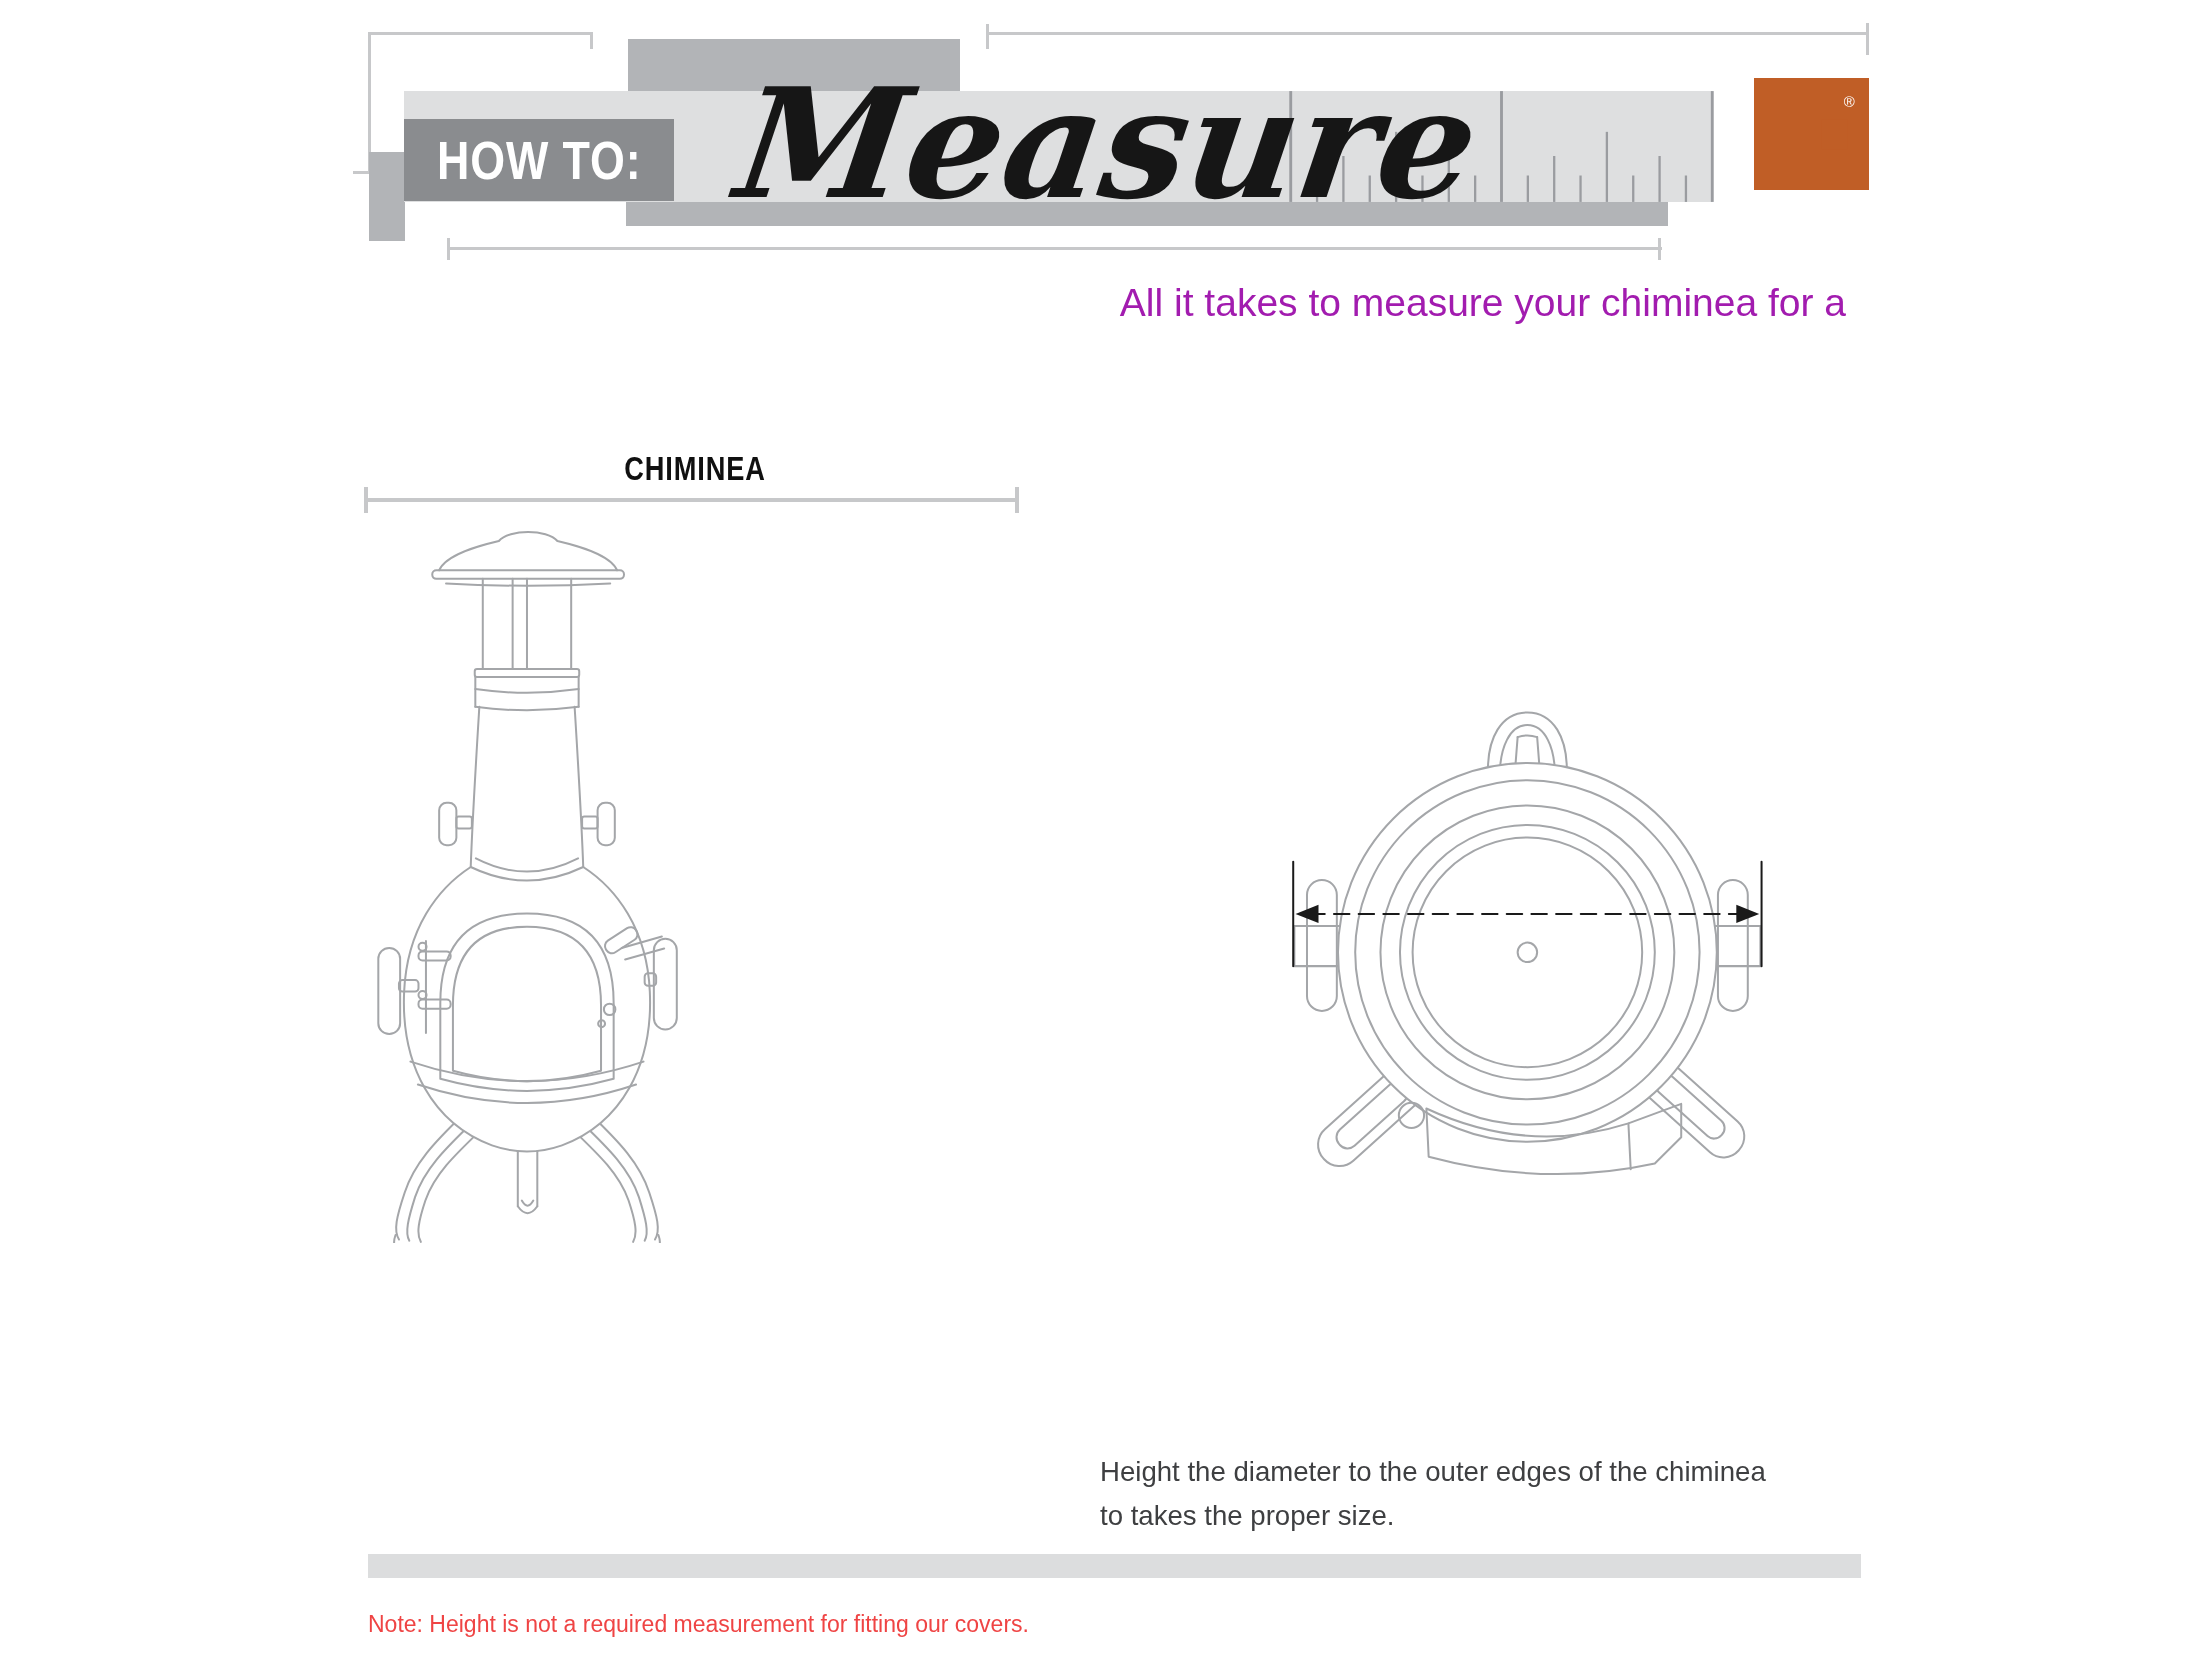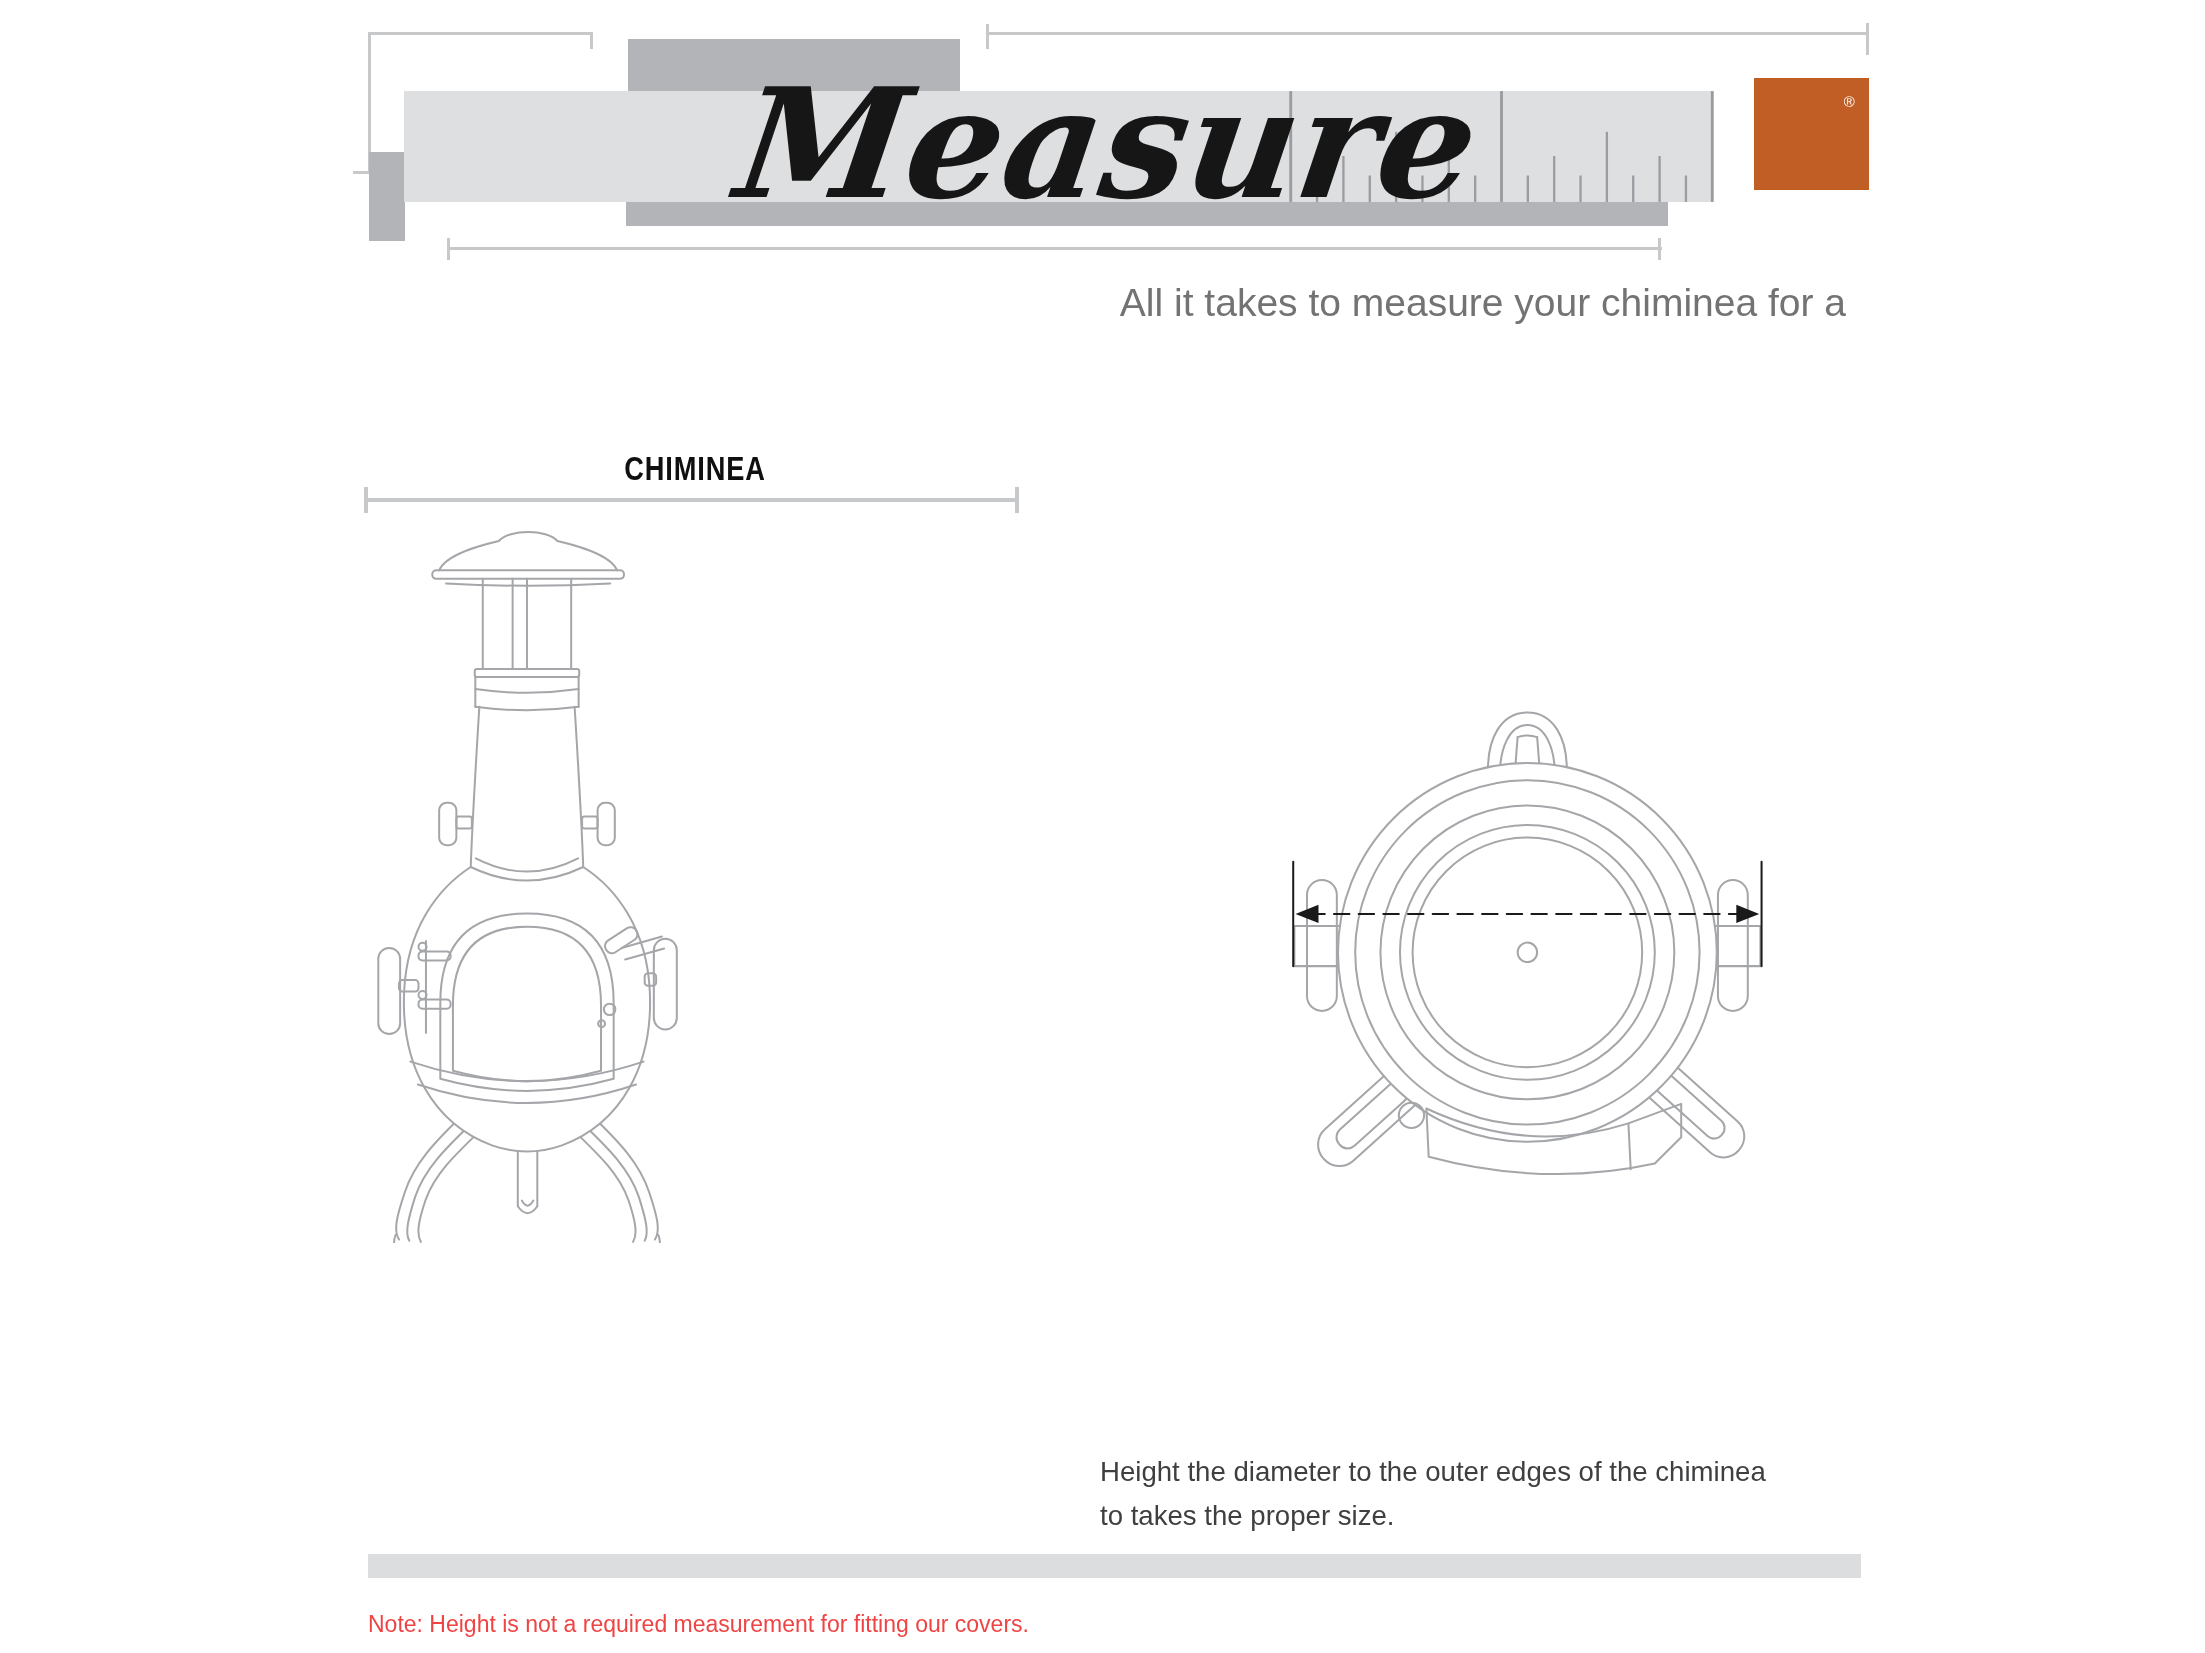--- a/index.html
+++ b/index.html
@@ -10,21 +10,21 @@
   .gline{background:#C7C8CA;}
   
   .blk-mid{background:#B2B4B7;}
   .band-light{background:#DEDFE0;}
   .howto-box{background:#8A8C8F;display:flex;align-items:center;justify-content:center;}
   .howto-text{color:#ffffff;font-weight:bold;font-size:54px;letter-spacing:1.1px;
               transform:scaleX(0.83);white-space:nowrap;}
   .script-title{font-family:"DejaVu Serif", serif;font-style:italic;font-weight:bold;
                 font-size:152px;line-height:1;color:#161616;transform:skewX(-8deg);
                 transform-origin:left bottom;white-space:nowrap;}
-  .tagline{color:#737373;font-size:39px;line-height:53px;font-weight:300;
+  .tagline{color:#a21caf;font-size:39px;line-height:53px;font-weight:300;
            text-align:left;white-space:nowrap;}
   .tagline sup{font-size:19.5px;}
   .chiminea-label{color:#101010;font-weight:bold;font-size:34px;letter-spacing:1.1px;
                   transform:scaleX(0.8);transform-origin:center;white-space:nowrap;text-align:center;}
   .mline{background:#C7C8CA;}
   .instruction{color:#3E3F41;font-size:27.6px;line-height:44px;font-weight:300;white-space:nowrap;}
   .footer-bar{background:#DCDDDE;}
   .footer-note{color:#ef4444;font-size:23px;font-weight:300;white-space:nowrap;}
   .logo-box{background:#C05E26;}
   svg.sk *{fill:none;stroke:#A4A6A9;stroke-width:3.5;stroke-linecap:round;stroke-linejoin:round;}
@@ -65,20 +65,23 @@
       <line x1="415.875" x2="415.875" y1="193" y2="147" stroke="#9A9CA0" stroke-width="4"></line>
       <line x1="461.75" x2="461.75" y1="193" y2="113" stroke="#9A9CA0" stroke-width="4"></line>
       <line x1="507.625" x2="507.625" y1="193" y2="147" stroke="#9A9CA0" stroke-width="4"></line>
       <line x1="553.5" x2="553.5" y1="193" y2="71" stroke="#9A9CA0" stroke-width="4"></line>
       <line x1="599.375" x2="599.375" y1="193" y2="147" stroke="#9A9CA0" stroke-width="4"></line>
       <line x1="645.25" x2="645.25" y1="193" y2="113" stroke="#9A9CA0" stroke-width="4"></line>
       <line x1="691.125" x2="691.125" y1="193" y2="147" stroke="#9A9CA0" stroke-width="4"></line>
       <line x1="737" x2="737" y1="193" y2="0" stroke="#9A9CA0" stroke-width="5"></line>
     </svg>
 
+  <div class="abs howto-box" style="left:404px;top:119px;width:270px;height:82px;">
+    <span class="howto-text">HOW TO:</span>
+  </div>
 
   <div class="abs script-title" style="left:729px;top:68px;">Measure</div>
 
   <div class="abs logo-box" style="left:1754px;top:78px;width:115px;height:112px;">
     <svg class="logo" width="115" height="112" viewBox="0 0 200 195">
       <rect x="40" y="28" width="104" height="138" rx="46" fill="none" stroke="#ffffff" stroke-width="20"></rect>
       <rect x="118" y="72" width="44" height="52" fill="#C05E26"></rect>
       <path d="M68,142 L68,98 Q68,56 93,56 Q118,56 118,98 L118,142" fill="none" stroke="#ffffff" stroke-width="15"></path>
       <line x1="68" y1="110" x2="118" y2="110" stroke="#ffffff" stroke-width="13"></line>
       <text x="156" y="50" font-size="26" fill="#ffffff" font-family="Liberation Sans, sans-serif">®</text>

